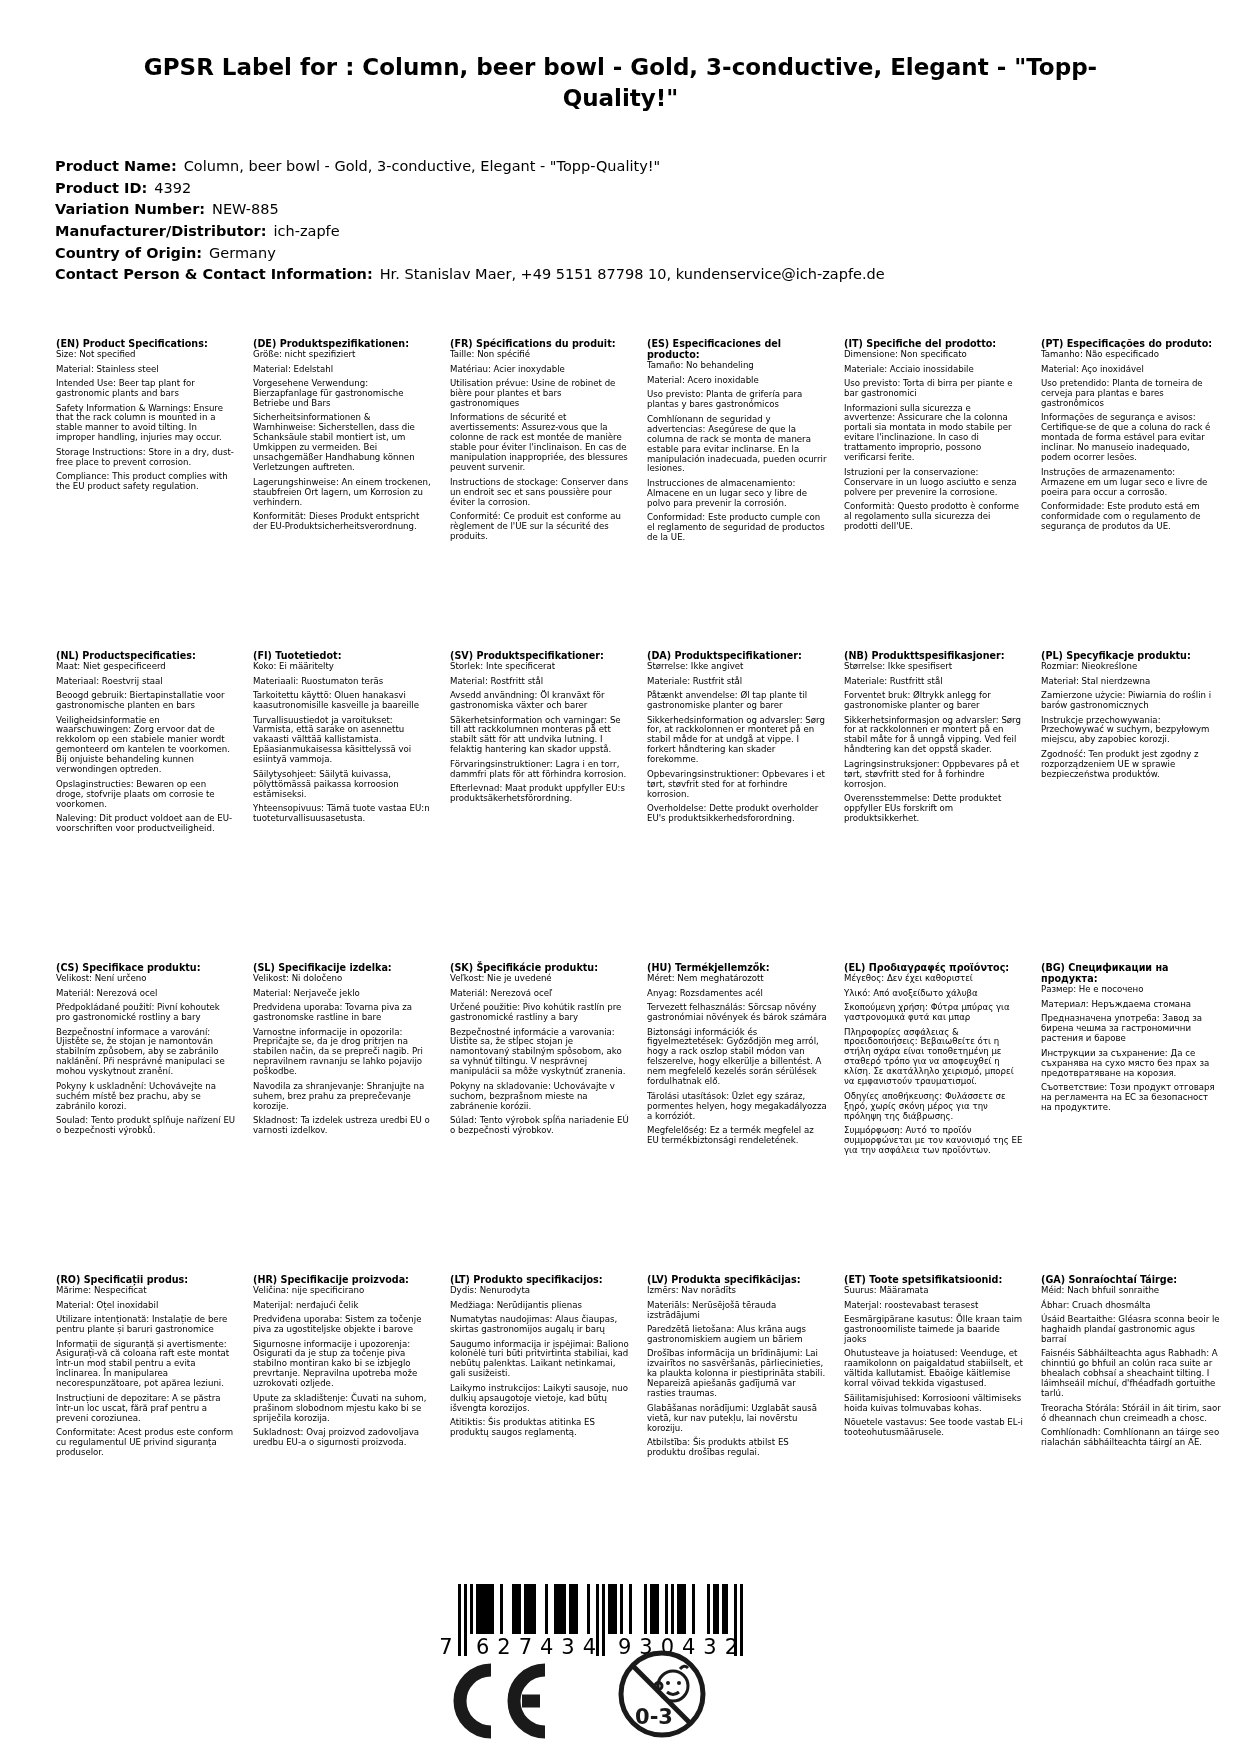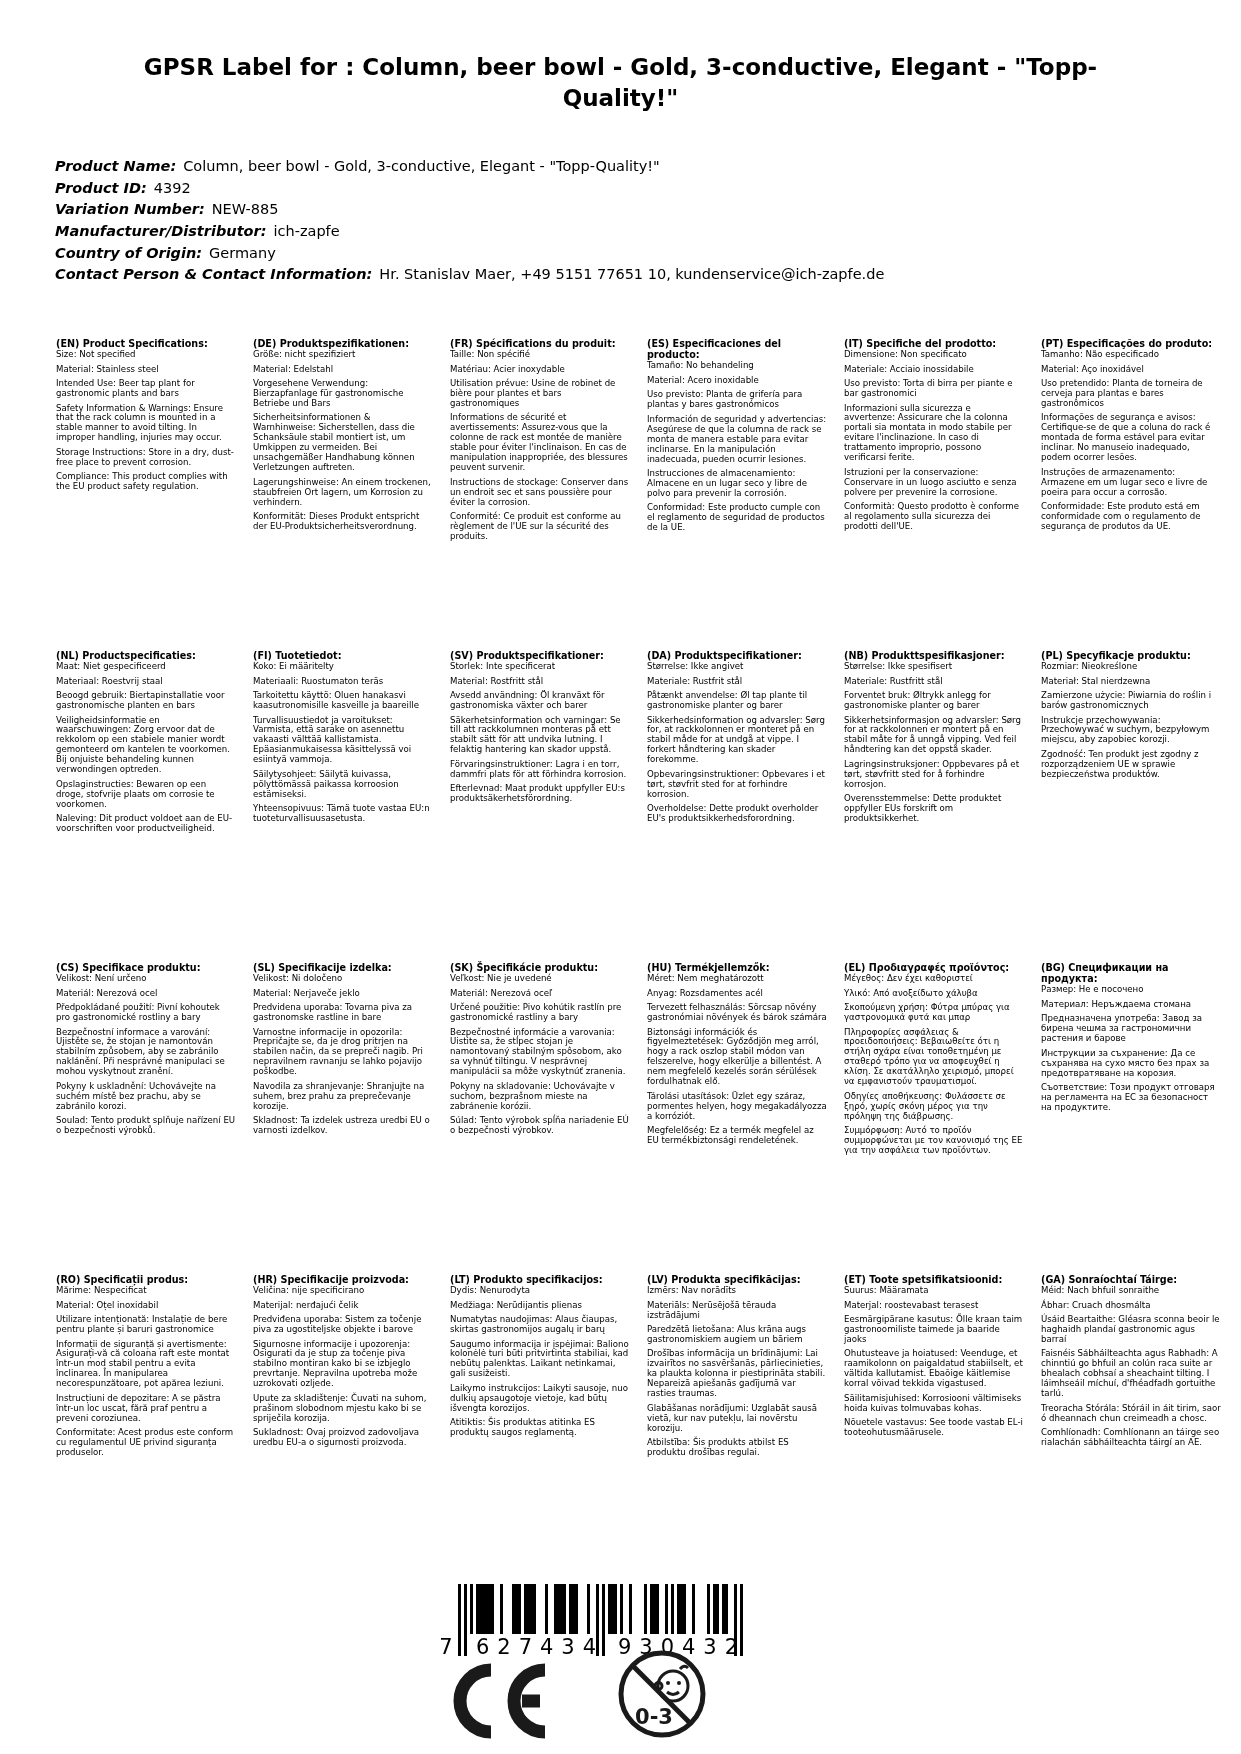--- a/index.html
+++ b/index.html
@@ -6,21 +6,21 @@
   body{
     width:1241px;height:1754px;position:relative;background:#fff;color:#000;
     font-family:"DejaVu Sans", sans-serif;overflow:hidden;
   }
   .title{
     position:absolute;top:52px;left:110px;right:110px;text-align:center;
     font-size:23px;font-weight:bold;line-height:1.35;
   }
   .product-info{position:absolute;top:158px;left:55px;font-size:14.5px;}
   .info-row{margin-bottom:5px;line-height:1.15;}
-  .info-label{font-weight:bold;font-style:italic;}
+  .info-label{font-weight:bold;}
   .info-value{margin-left:7px;}
   .lang-grid{
     position:absolute;top:338px;left:56px;
     display:grid;grid-template-columns:repeat(6,197px);grid-auto-rows:312px;
   }
   .lang-block{width:180px;font-size:8.6px;line-height:1.16;}
   .lang-block h3{font-size:9.6px;font-weight:bold;margin:0 0 1px 0;}
   .lang-block p{margin:0 0 4.5px 0;}
   .barcode-wrap{position:absolute;top:1584px;left:428px;}
   .marks-ce{position:absolute;top:1660px;left:448px;}
@@ -31,21 +31,21 @@
 <body>
 
 <div class="title">GPSR Label for : Column, beer bowl - Gold, 3-conductive, Elegant - "Topp-Quality!"</div>
 
 <div class="product-info">
     <div class="info-row"><span class="info-label">Product Name:</span><span class="info-value">Column, beer bowl - Gold, 3-conductive, Elegant - "Topp-Quality!"</span></div>
     <div class="info-row"><span class="info-label">Product ID:</span><span class="info-value">4392</span></div>
     <div class="info-row"><span class="info-label">Variation Number:</span><span class="info-value">NEW-885</span></div>
     <div class="info-row"><span class="info-label">Manufacturer/Distributor:</span><span class="info-value">ich-zapfe</span></div>
     <div class="info-row"><span class="info-label">Country of Origin:</span><span class="info-value">Germany</span></div>
-    <div class="info-row"><span class="info-label">Contact Person &amp; Contact Information:</span><span class="info-value">Hr. Stanislav Maer, +49 5151 77651 10, kundenservice@ich-zapfe.de</span></div>
+    <div class="info-row"><span class="info-label">Contact Person &amp; Contact Information:</span><span class="info-value">Hr. Stanislav Maer, +49 5151 87798 10, kundenservice@ich-zapfe.de</span></div>
   </div>
 
 <div class="lang-grid">
     <div class="lang-block">
       <h3>(EN) Product Specifications:</h3>
       <p>Size: Not specified</p>
       <p>Material: Stainless steel</p>
       <p>Intended Use: Beer tap plant for gastronomic plants and bars</p>
       <p>Safety Information &amp; Warnings: Ensure that the rack column is mounted in a stable manner to avoid tilting. In improper handling, injuries may occur.</p>
       <p>Storage Instructions: Store in a dry, dust-free place to prevent corrosion.</p>
@@ -67,21 +67,21 @@
       <p>Utilisation prévue: Usine de robinet de bière pour plantes et bars gastronomiques</p>
       <p>Informations de sécurité et avertissements: Assurez-vous que la colonne de rack est montée de manière stable pour éviter l'inclinaison. En cas de manipulation inappropriée, des blessures peuvent survenir.</p>
       <p>Instructions de stockage: Conserver dans un endroit sec et sans poussière pour éviter la corrosion.</p>
       <p>Conformité: Ce produit est conforme au règlement de l'UE sur la sécurité des produits.</p>
     </div>
     <div class="lang-block">
       <h3>(ES) Especificaciones del producto:</h3>
       <p>Tamaño: No behandeling</p>
       <p>Material: Acero inoxidable</p>
       <p>Uso previsto: Planta de grifería para plantas y bares gastronómicos</p>
-      <p>Información de seguridad y advertencias: Asegúrese de que la columna de rack se monta de manera estable para evitar inclinarse. En la manipulación inadecuada, pueden ocurrir lesiones.</p>
+      <p>Comhlíonann de seguridad y advertencias: Asegúrese de que la columna de rack se monta de manera estable para evitar inclinarse. En la manipulación inadecuada, pueden ocurrir lesiones.</p>
       <p>Instrucciones de almacenamiento: Almacene en un lugar seco y libre de polvo para prevenir la corrosión.</p>
       <p>Conformidad: Este producto cumple con el reglamento de seguridad de productos de la UE.</p>
     </div>
     <div class="lang-block">
       <h3>(IT) Specifiche del prodotto:</h3>
       <p>Dimensione: Non specificato</p>
       <p>Materiale: Acciaio inossidabile</p>
       <p>Uso previsto: Torta di birra per piante e bar gastronomici</p>
       <p>Informazioni sulla sicurezza e avvertenze: Assicurare che la colonna portali sia montata in modo stabile per evitare l'inclinazione. In caso di trattamento improprio, possono verificarsi ferite.</p>
       <p>Istruzioni per la conservazione: Conservare in un luogo asciutto e senza polvere per prevenire la corrosione.</p>

